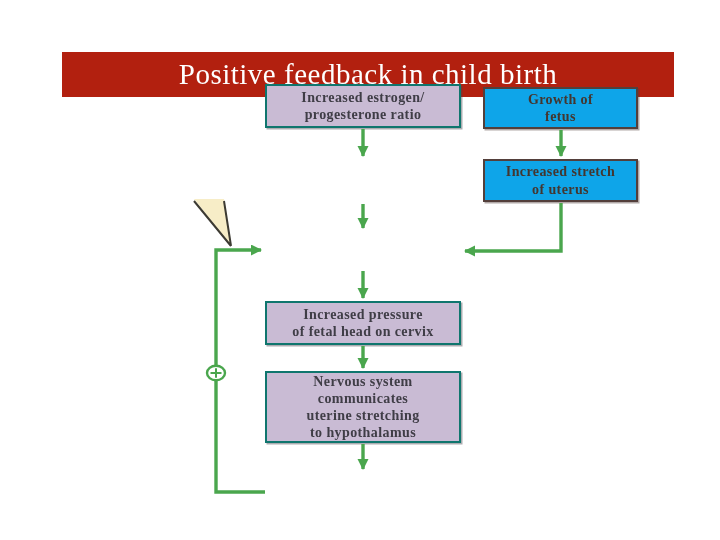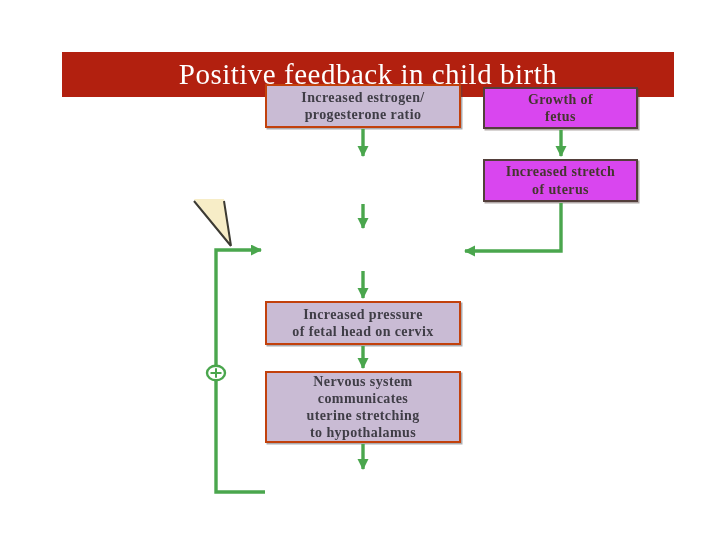--- a/index.html
+++ b/index.html
@@ -35,25 +35,25 @@
     font-family: "Liberation Serif", serif;
     font-weight: bold;
     font-size: 14px;
     line-height: 1.22;
     letter-spacing: 0.4px;
     color: #3f3d46;
   }
   .flow-box span { white-space: pre-line; }
   .purple {
     background: #c9bbd4;
-    border: 2px solid #c2410c;
+    border: 2px solid #0f766e;
     box-shadow: 1.5px 1.5px 0 rgba(70,70,80,0.45);
   }
   .pink {
-    background: #d946ef;
+    background: #0ea5e9;
     border: 2px solid #533f3b;
     box-shadow: 1.5px 1.5px 0 rgba(83,63,59,0.45);
     color: #44362f;
   }
   #callout {
     position: absolute;
     left: 82px; top: 86px;
     width: 174px; height: 118px;
     box-sizing: border-box;
     background: #f7edc7;

